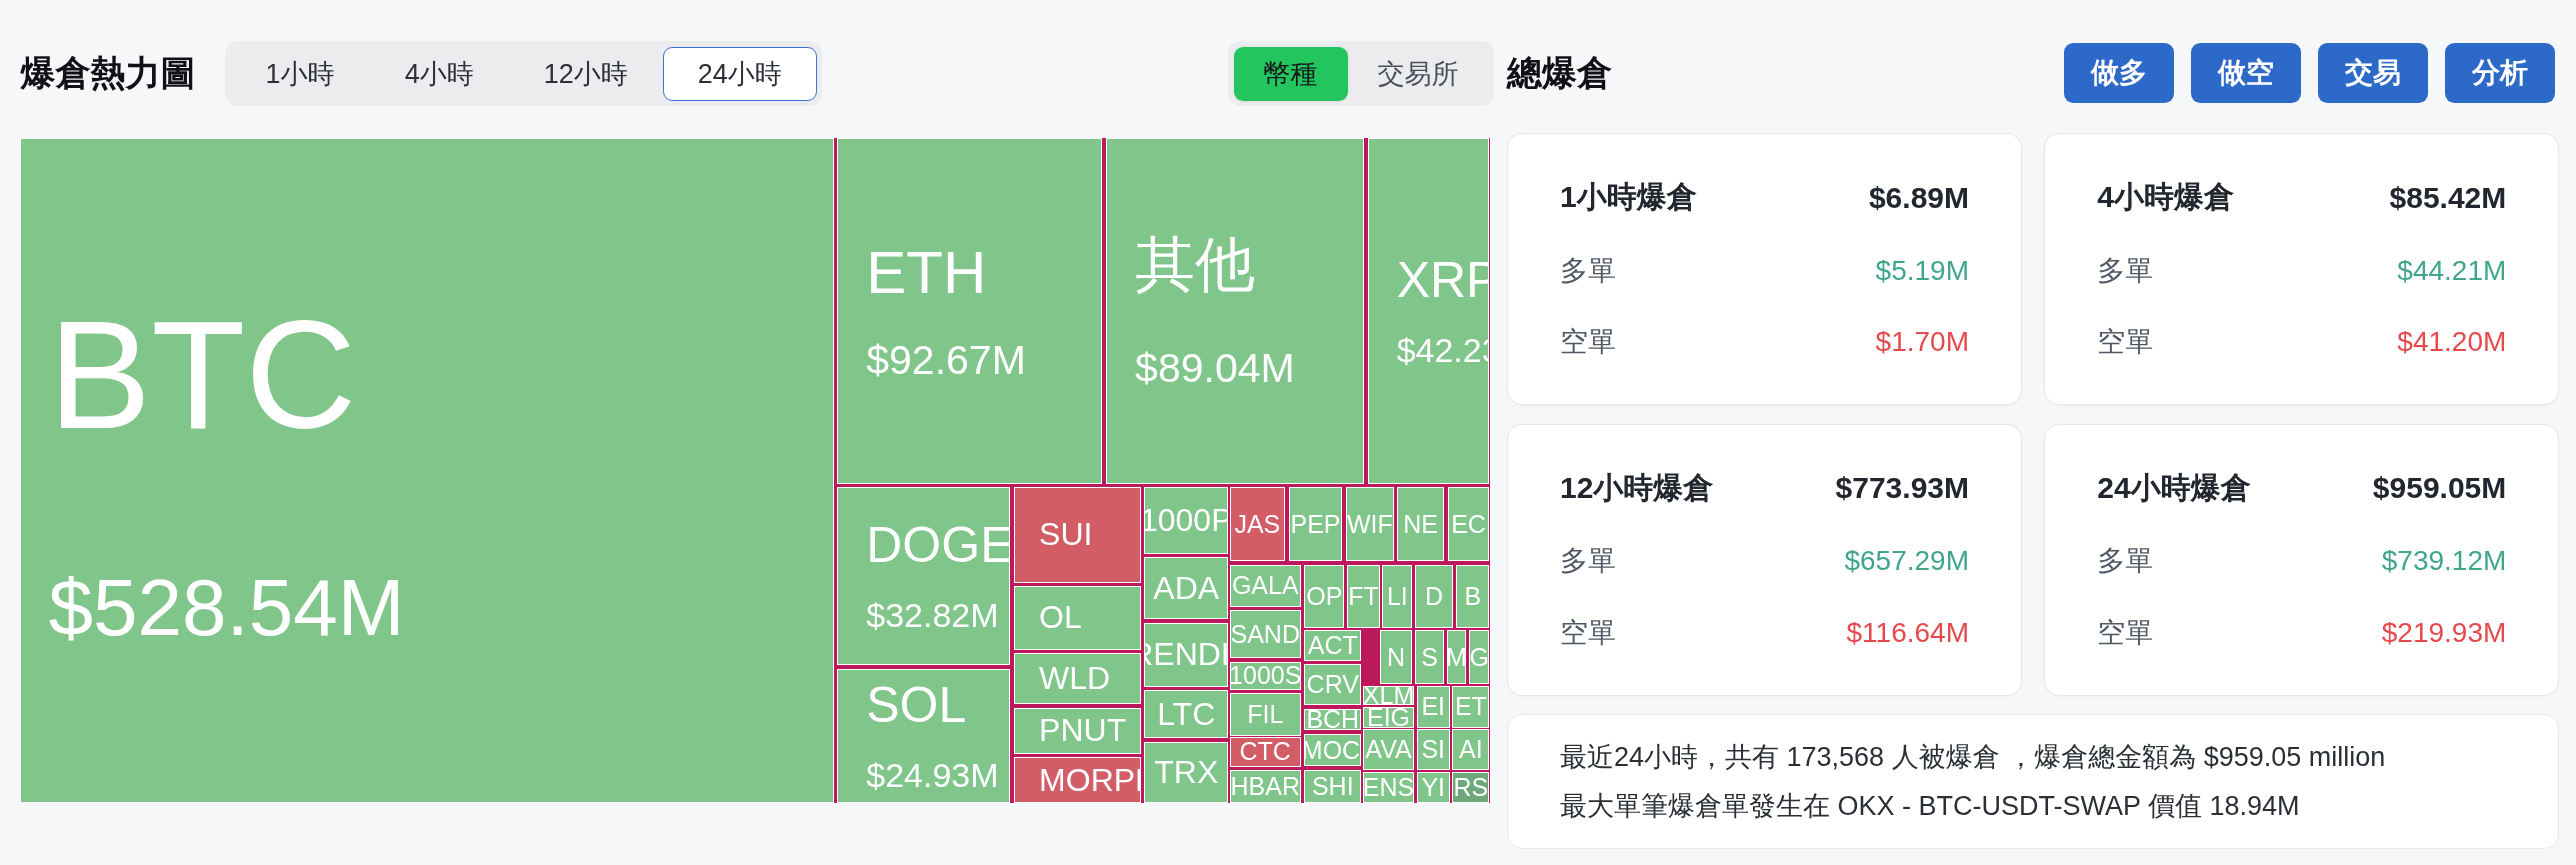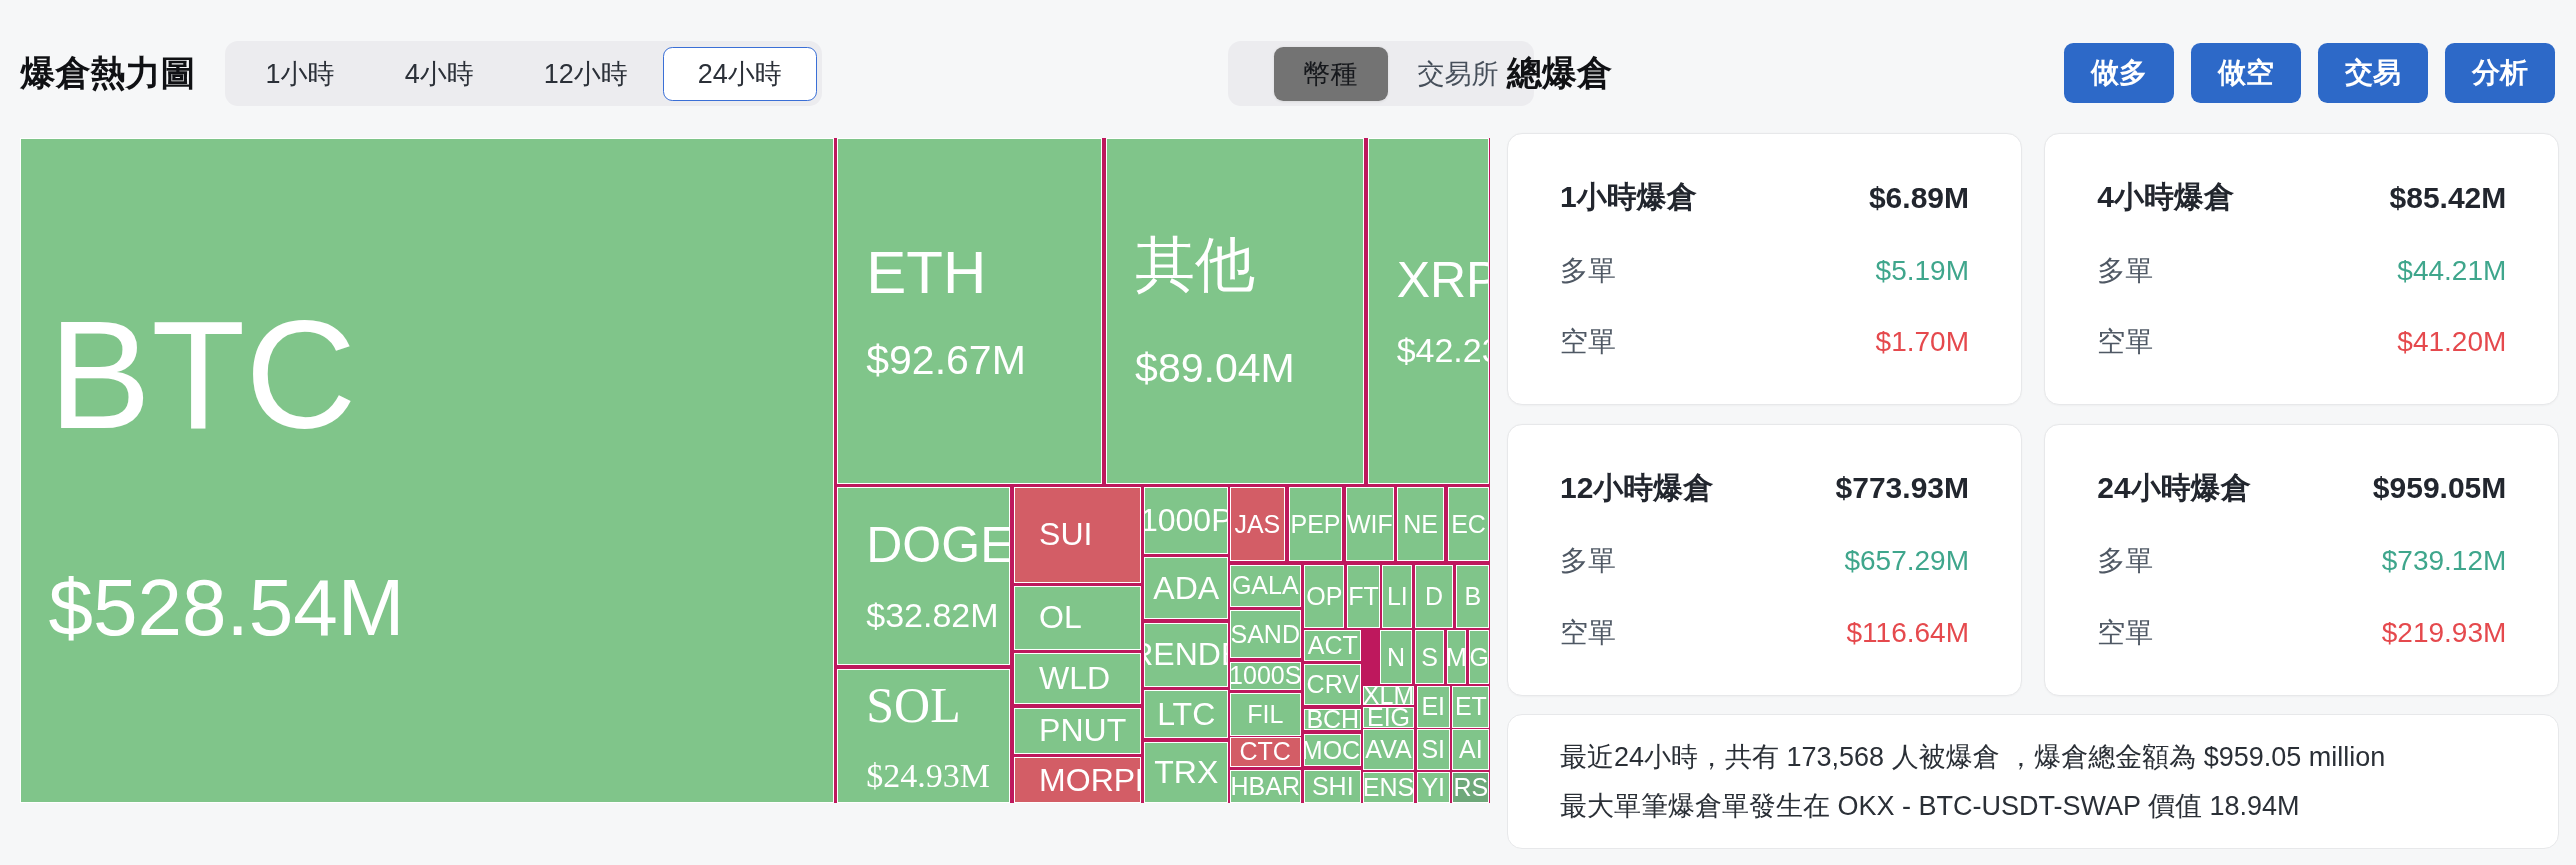--- a/index.html
+++ b/index.html
@@ -27,21 +27,21 @@
   .tab{
     height:54px; display:flex; align-items:center; justify-content:center;
     padding:0 34px; font-size:27px; color:#2b3038; border-radius:9.3px;
     border:1.9px solid transparent; cursor:pointer; white-space:nowrap;
   }
   .tab.selected{background:#fff; border-color:var(--tab-border);}
   .toggle-item{
     height:54px; display:flex; align-items:center; justify-content:center;
     padding:0 30px; font-size:27px; color:#464f5a; border-radius:9.3px; cursor:pointer; white-space:nowrap;
   }
-  .toggle-item.selected{background:#737373; color:#16181c; box-shadow:0 0.9px 2.8px rgba(0,0,0,.08);margin-left:40px;}
+  .toggle-item.selected{background:#22c55e; color:#16181c; box-shadow:0 0.9px 2.8px rgba(0,0,0,.08);}
   .actions{position:absolute; left:2064px; top:43px; display:flex; gap:17px;}
   .btn{
     min-width:110px; height:60px; background:var(--accent-blue); color:#fff;
     font-size:28px; font-weight:bold; border:none; border-radius:9.3px;
     display:flex; align-items:center; justify-content:center; padding:0 24px; cursor:pointer; white-space:nowrap;
   }
   
   .treemap{
     position:absolute; left:19.5px; top:138px; width:1470px; height:665px;
     background:#be185d; overflow:hidden;
@@ -119,21 +119,21 @@
       <div class="val">$89.04M</div>
     </div>
     <div class="cell green t-md left" style="left: 91.71%; top: 0%; width: 8.29%; height: 52.03%;">
       <div class="lbl">XRP</div>
       <div class="val">$42.23M</div>
     </div>
     <div class="cell green t-md left" style="left: 55.63%; top: 52.45%; width: 11.77%; height: 26.85%;">
       <div class="lbl">DOGE</div>
       <div class="val">$32.82M</div>
     </div>
-    <div class="cell green t-md left" style="left: 55.63%; top: 79.86%; width: 11.77%; height: 20.14%; font-family: Liberation Serif, serif;">
+    <div class="cell green t-md left" style="left: 55.63%; top: 79.86%; width: 11.77%; height: 20.14%;">
       <div class="lbl">SOL</div>
       <div class="val">$24.93M</div>
     </div>
     <div class="cell red t-sm left" style="left: 67.66%; top: 52.45%; width: 8.61%; height: 14.41%;">
       <div class="lbl">SUI</div>
     </div>
     <div class="cell green t-sm left" style="left: 67.66%; top: 67.41%; width: 8.61%; height: 9.51%;">
       <div class="lbl">OL</div>
     </div>
     <div class="cell green t-sm left" style="left: 67.66%; top: 77.48%; width: 8.61%; height: 7.69%; justify-content: center;">

